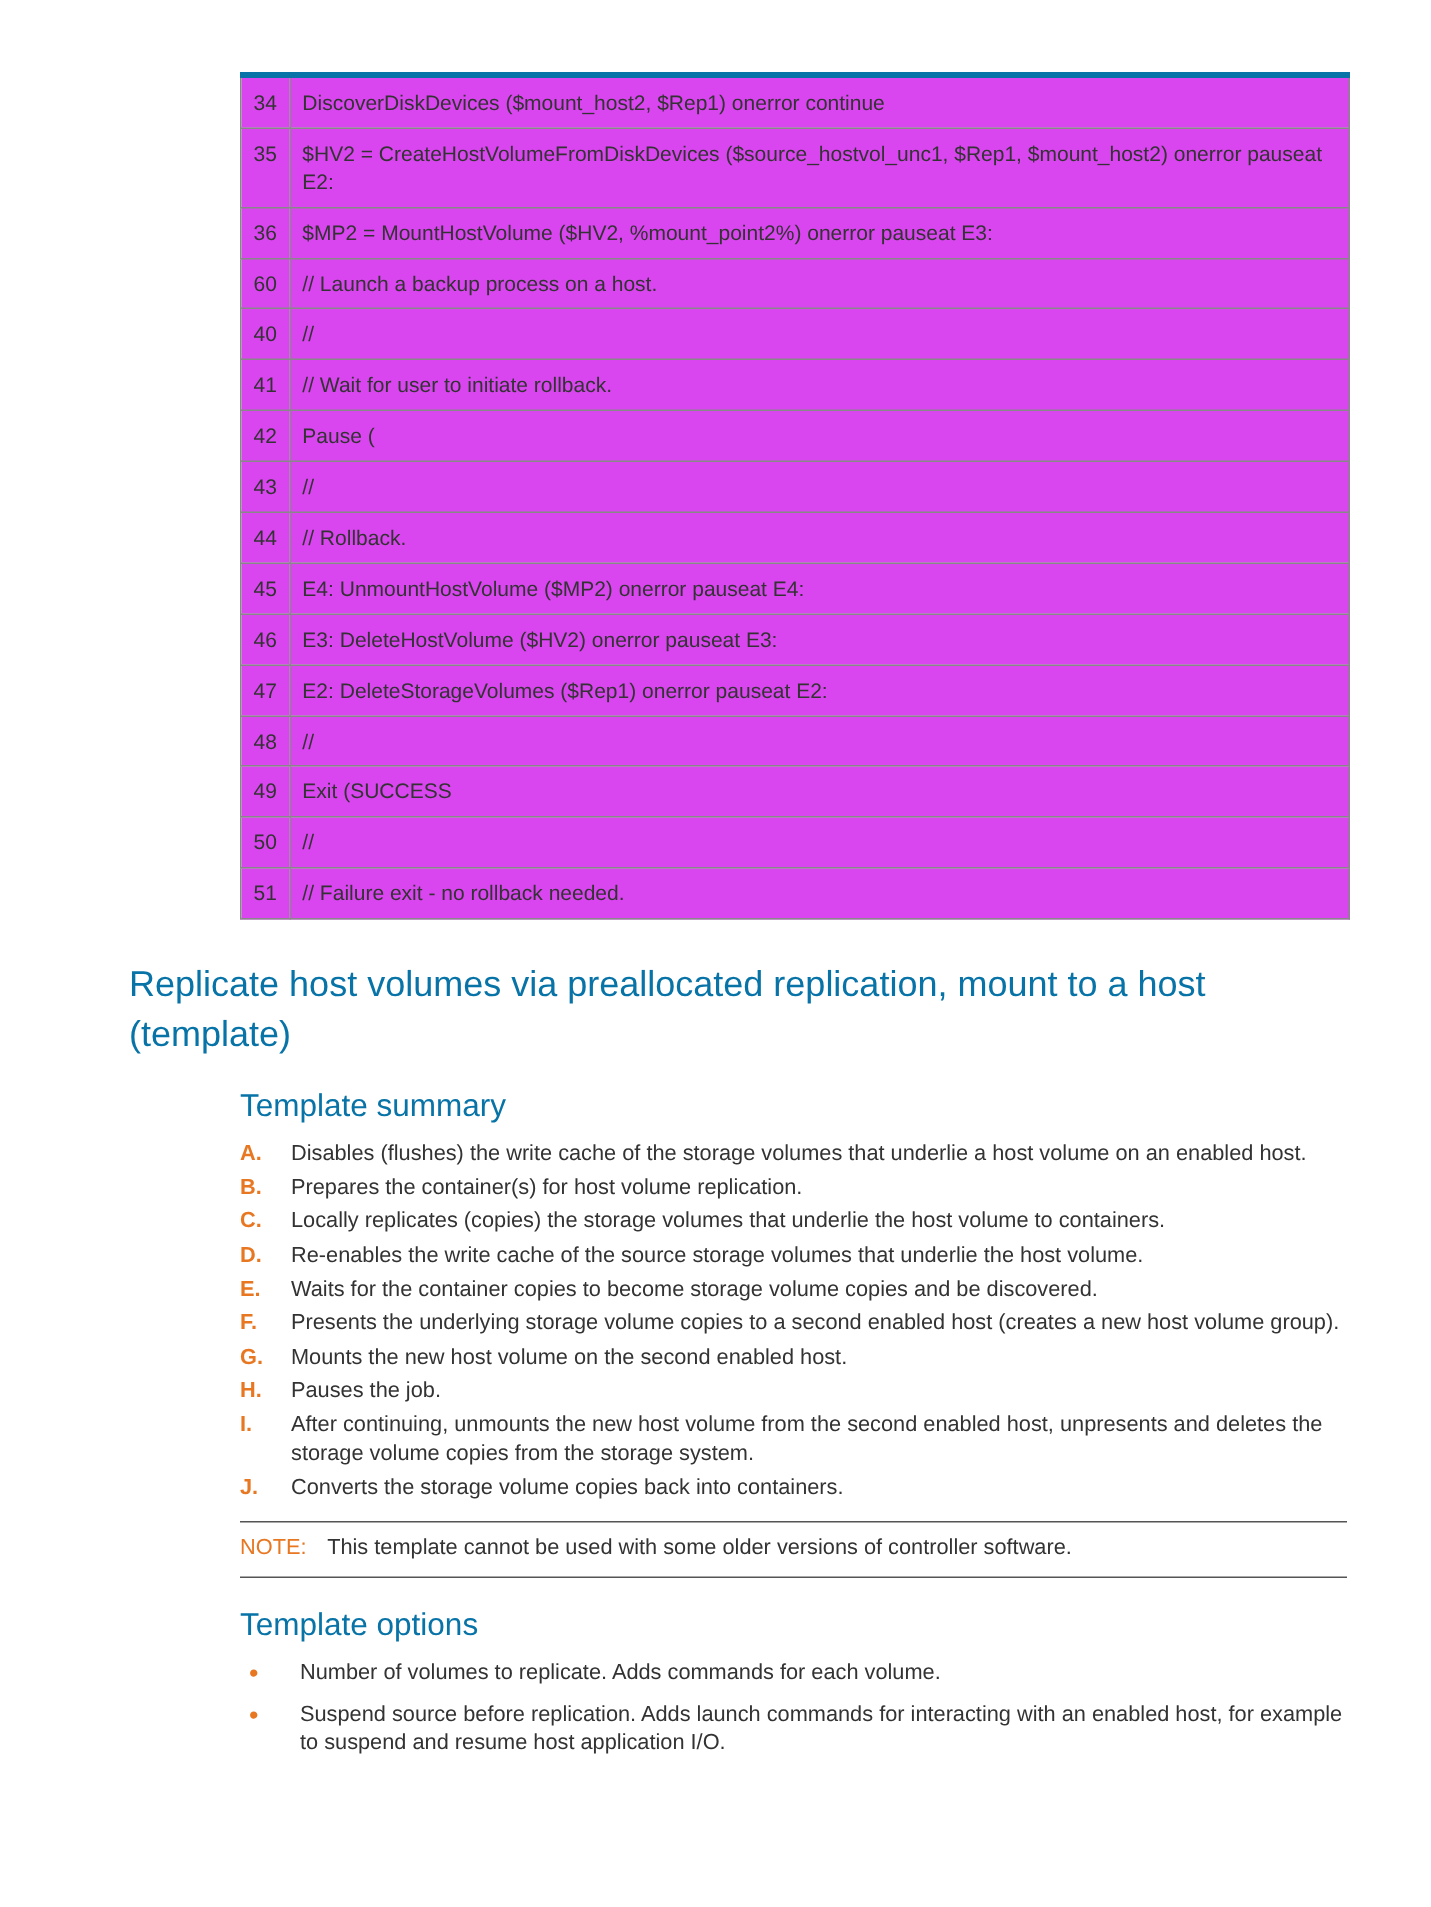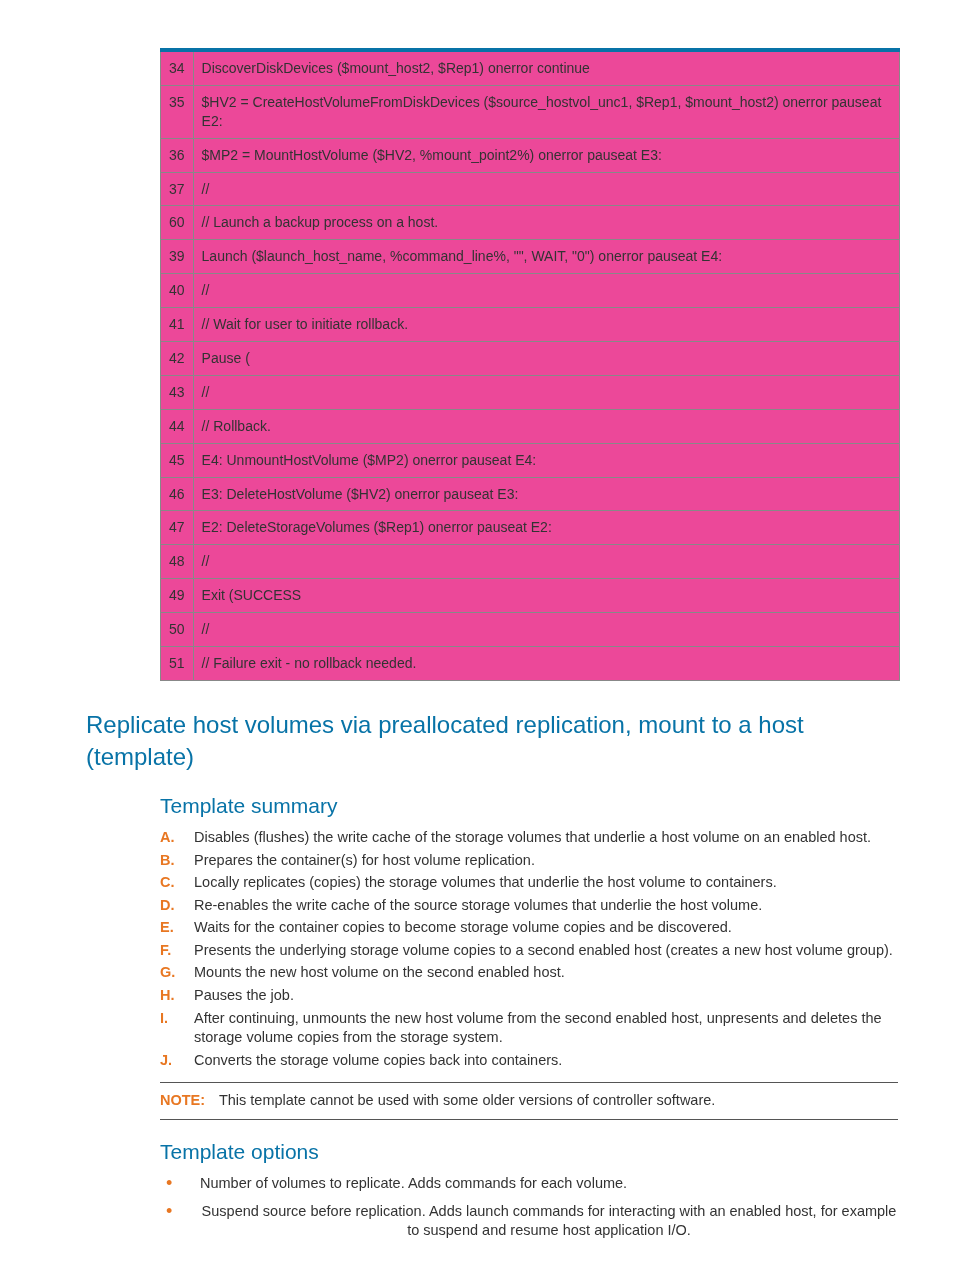--- a/index.html
+++ b/index.html
@@ -14,21 +14,21 @@
   }
   table.code {
     width: 100%;
     border-collapse: collapse;
     border-top: 4px solid #0873a7;
     margin: 0 0 28px 74px;
     max-width: 740px;
   }
   table.code td {
     border: 1px solid #888;
-    background: #ec4899;
+    background: #d946ef;
     padding: 7px 8px;
     vertical-align: top;
     font-size: 14px;
   }
   table.code td.ln {
     width: 30px;
     text-align: center;
     color: #333;
   }
   h2.section {
@@ -59,28 +59,27 @@
     flex-shrink: 0;
   }
   .note-block {
     margin: 12px 0 0 74px;
     border-top: 1px solid #555;
     border-bottom: 1px solid #555;
     padding: 8px 0;
   }
   .note-lbl {
     color: #e87722;
-    font-weight: bold;
+    font-weight: normal;
     margin-right: 10px;
   }
   ul.bullets {
     list-style: none;
     margin: 8px 0 0 74px;
     padding: 0;
-    text-align: center;
   }
   ul.bullets li {
     display: flex;
     margin: 8px 0;
   }
   ul.bullets li::before {
     content: "•";
     color: #e87722;
     width: 34px;
     flex-shrink: 0;
@@ -101,30 +100,22 @@
       </tr>
       <tr>
         <td class="ln">35</td>
         <td>$HV2 = CreateHostVolumeFromDiskDevices ($source_hostvol_unc1, $Rep1, $mount_host2) onerror pauseat E2:</td>
       </tr>
       <tr>
         <td class="ln">36</td>
         <td>$MP2 = MountHostVolume ($HV2, %mount_point2%) onerror pauseat E3:</td>
       </tr>
       <tr>
-        <td class="ln">37</td>
-        <td>//</td>
-      </tr>
-      <tr>
         <td class="ln">60</td>
         <td>// Launch a backup process on a host.</td>
-      </tr>
-      <tr>
-        <td class="ln">39</td>
-        <td>Launch ($launch_host_name, %command_line%, "", WAIT, "0") onerror pauseat E4:</td>
       </tr>
       <tr>
         <td class="ln">40</td>
         <td>//</td>
       </tr>
       <tr>
         <td class="ln">41</td>
         <td>// Wait for user to initiate rollback.</td>
       </tr>
       <tr>

